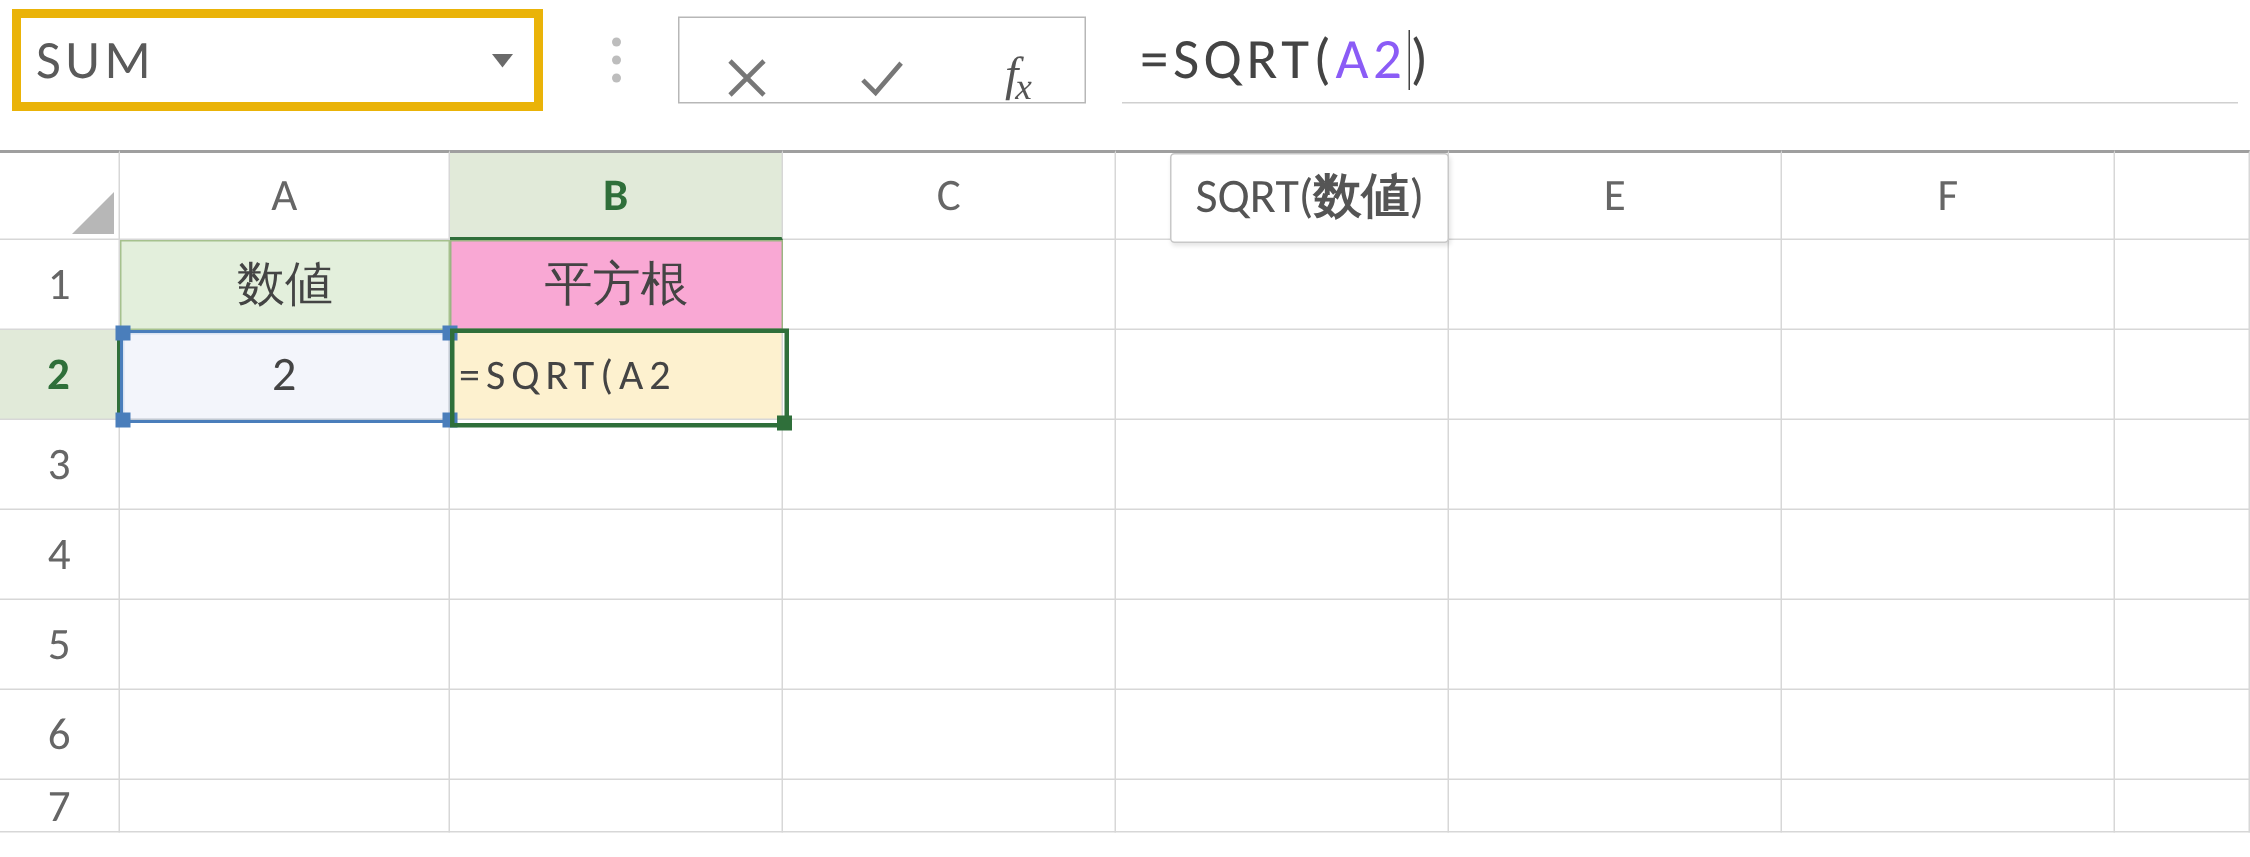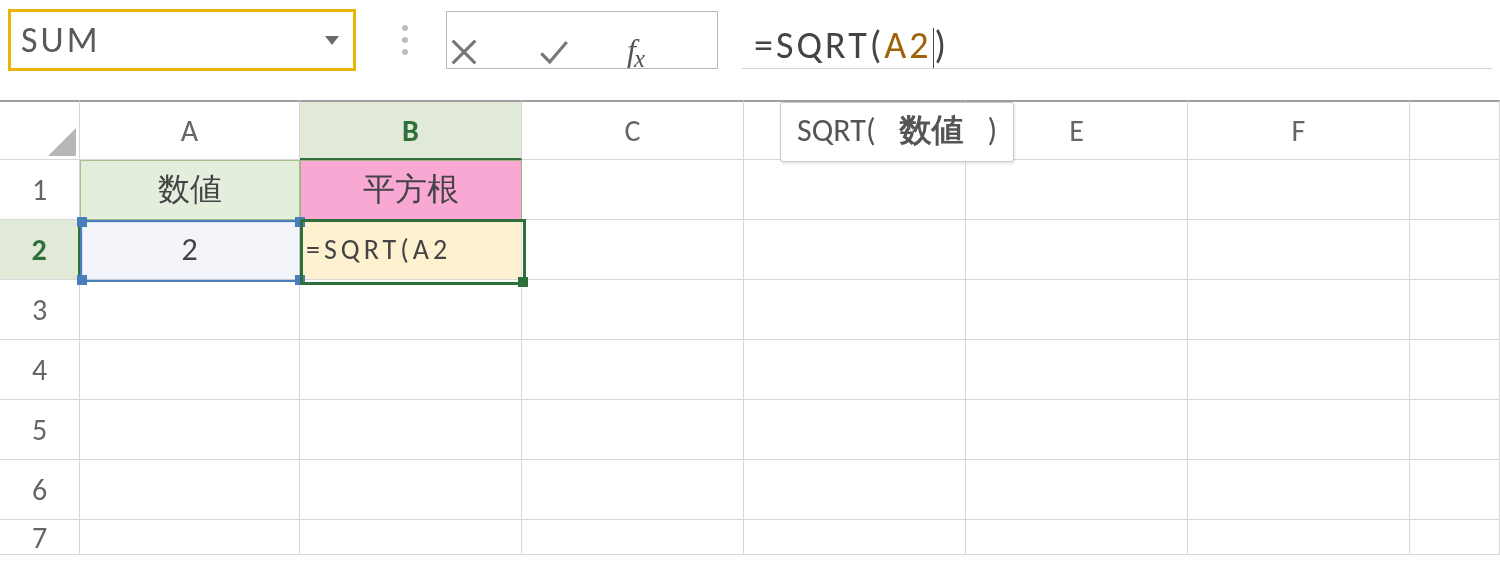--- a/index.html
+++ b/index.html
@@ -1,35 +1,35 @@
 <!DOCTYPE html>
 <html><head>
 <meta charset="utf-8">
 <style>
   html,body{margin:0;padding:0;font-family:"Calibri","Meiryo","Yu Gothic",sans-serif;background:#fff;color:#444;}
   body{width:1500px;height:571px;overflow:hidden;font-size:32px;}
 
   
   .fbar{display:flex;align-items:center;height:68px;padding:6px 8px 2px 8px;}
-  .name-box{width:322px;height:56px;border:3px solid #eab308;background:#fff;
+  .name-box{width:322px;height:56px;border:6px solid #eab308;background:#fff;
             display:flex;align-items:center;justify-content:space-between;
             padding:0 10px;font-size:36px;letter-spacing:3px;color:#5a5a5a;}
   .name-box .dd{width:0;height:0;border-left:7px solid transparent;border-right:7px solid transparent;
                 border-top:9px solid #6a6a6a;margin-right:4px;}
   .dots{width:38px;display:flex;flex-direction:column;align-items:center;gap:6px;margin:0 22px 0 30px;}
   .dots span{width:6px;height:6px;border-radius:50%;background:#bdbdbd;}
   .btnbox{height:56px;border:1px solid #b7b7b7;display:flex;align-items:center;background:#fff;}
-  .ibtn{width:90px;height:100%;display:flex;align-items:center;justify-content:flex-start;color:#777;margin-top:24px;}
+  .ibtn{width:90px;height:100%;display:flex;align-items:center;justify-content:center;color:#777;margin-top:24px;}
   .ibtn svg{width:34px;height:34px;stroke:#777;fill:none;stroke-width:2.2;}
   .fx{font-family:"Georgia","Times New Roman",serif;font-style:italic;font-size:32px;color:#555;letter-spacing:-2px;}
   .fx sub{font-size:.78em;vertical-align:-6px;}
-  .formula-input{flex:1;height:56px;margin-left:24px;display:flex;align-items:flex-end;
+  .formula-input{flex:1;height:56px;margin-left:24px;display:flex;align-items:center;
                  padding-left:12px;font-size:38px;letter-spacing:3px;color:#444;
                  border-bottom:1px solid #d0d0d0;position:relative;}
-  .formula-input .ref{color:#a16207;}
+  .formula-input .ref{color:#8b5cf6;}
   .formula-input .caret{display:inline-block;width:1px;height:40px;background:#444;vertical-align:middle;margin:0 1px;}
 
   
   .grid{display:grid;position:relative;
         grid-template-columns:80px 220px 222px 222px 222px 222px 222px 90px;
         grid-auto-rows:60px;margin-top:24px;}
   .hcol,.hrow,.corner{background:#fff;color:#666;display:flex;align-items:center;justify-content:center;
                       font-size:30px;border-right:1px solid #d7d7d7;border-bottom:1px solid #d7d7d7;}
   .hcol{border-top:2px solid #9f9f9f;}
   .corner{border-top:2px solid #9f9f9f;position:relative;}
@@ -53,21 +53,21 @@
   .ref-box i.tl{top:-5px;left:-5px}.ref-box i.tr{top:-5px;right:-5px}
   .ref-box i.bl{bottom:-5px;left:-5px}.ref-box i.br{bottom:-5px;right:-5px}
 
   
   .act-box{position:absolute;border:3px solid #2f6f3a;pointer-events:none;}
   .act-box .fh{position:absolute;width:10px;height:10px;background:#2f6f3a;right:-5px;bottom:-5px;}
 
   
   .tip{position:absolute;background:#fff;border:1px solid #c8c8c8;border-radius:3px;
        padding:6px 16px 8px 16px;font-size:32px;color:#555;box-shadow:1px 2px 3px rgba(0,0,0,.1);
-       display:flex;align-items:baseline;white-space:nowrap;gap:24px;}
+       display:flex;align-items:baseline;white-space:nowrap;}
   .tip b{font-weight:bold;}
 </style>
 </head>
 <body>
 
 <div class="fbar">
   <div class="name-box">
     <span>SUM</span>
     <span class="dd"></span>
   </div>

